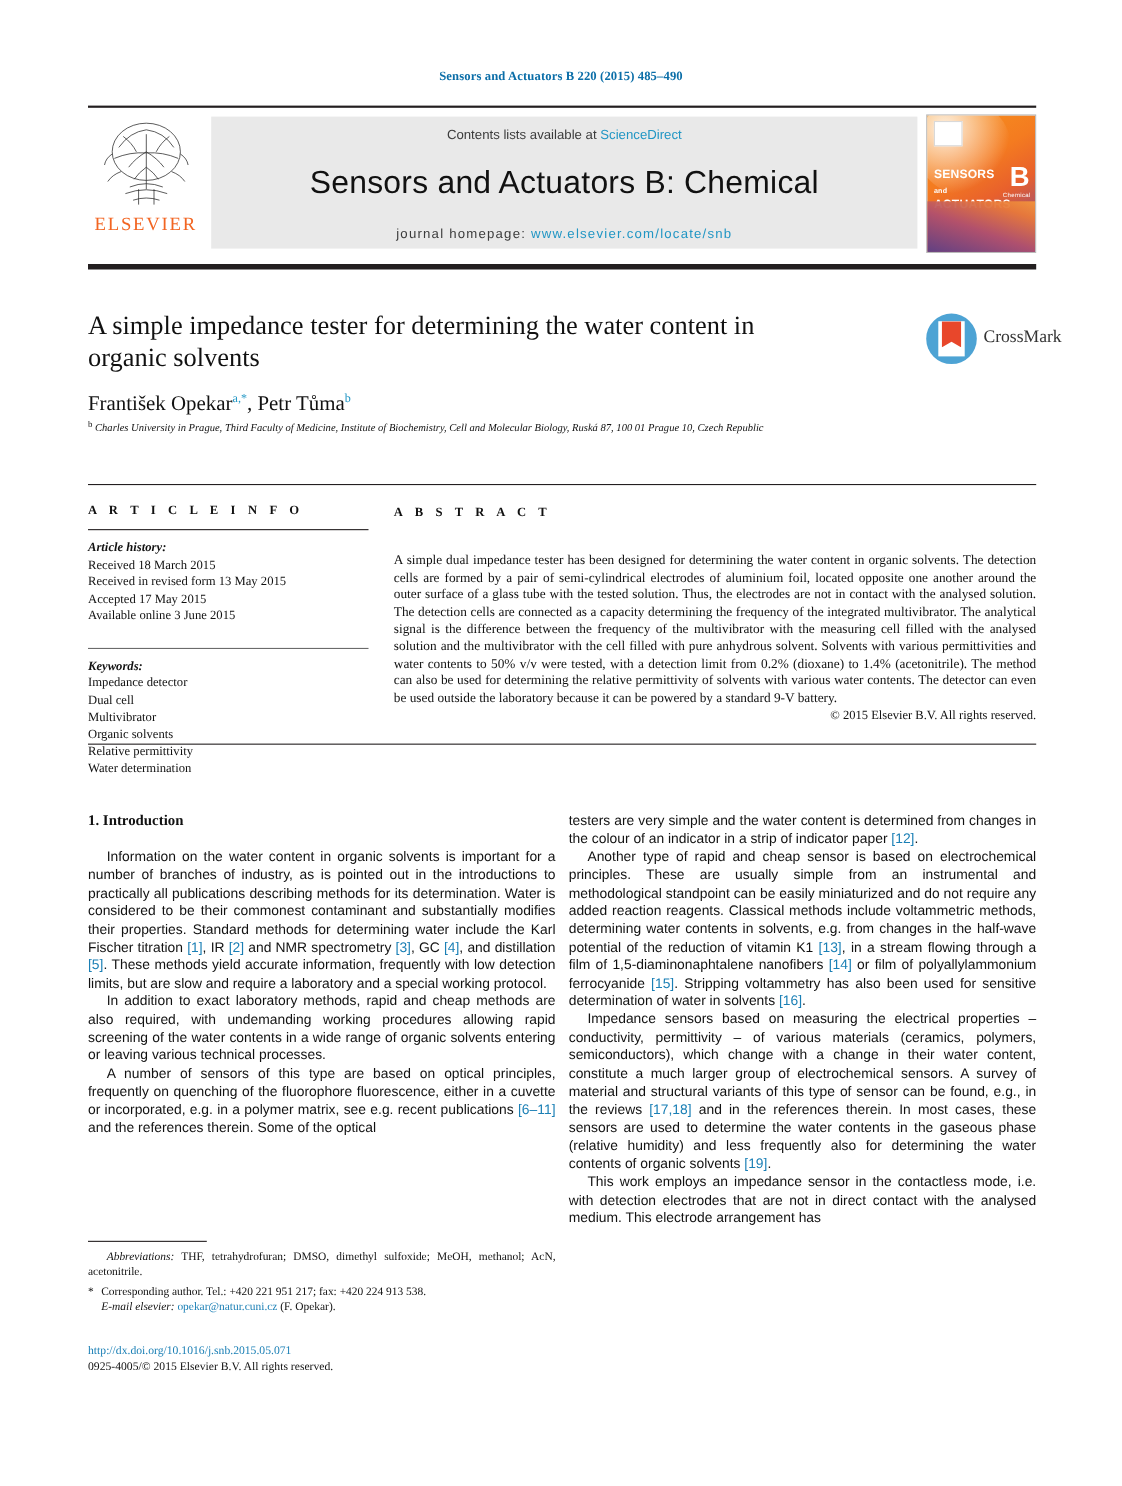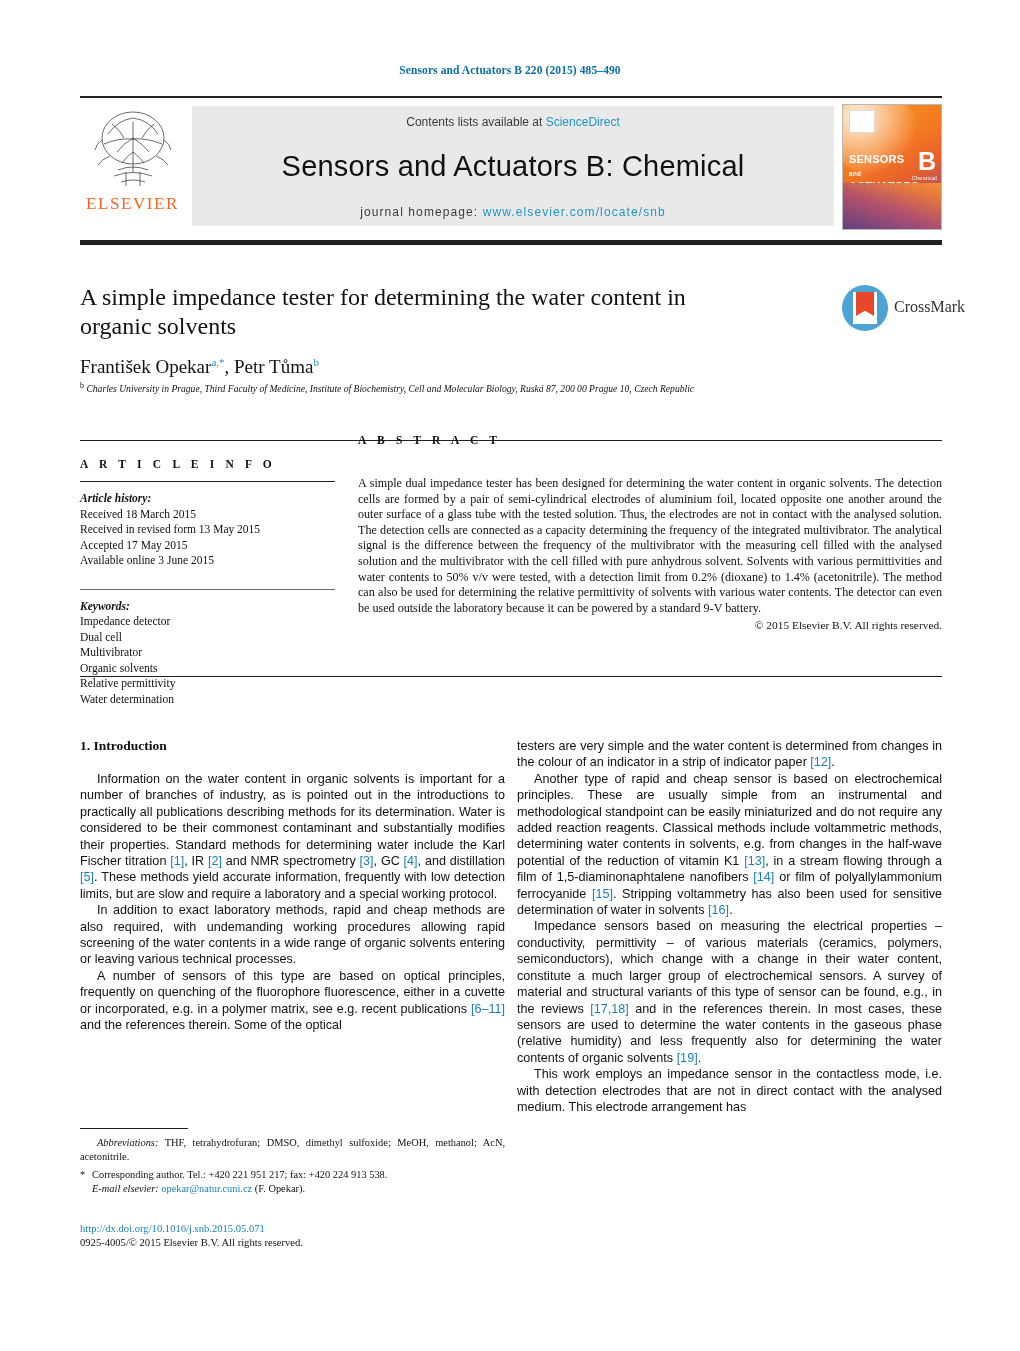--- a/index.html
+++ b/index.html
@@ -130,21 +130,21 @@
     margin-top:11px;font-family:"Liberation Serif", serif;
     font-style:italic;font-size:9.6px;line-height:14px;color:#111;
   }
   .affil sup{font-style:normal;font-size:8px;vertical-align:super;}
 
   
   .inforule-top{
     position:absolute;left:80px;top:440px;width:862px;height:1px;background:#231f20;
   }
   .infoblock{position:absolute;left:80px;top:458px;width:255px;}
-  .abstractblock{position:absolute;left:358px;top:434px;width:584px;}
+  .abstractblock{position:absolute;left:358px;top:460px;width:584px;}
   .sechead{
     font-family:"Liberation Serif", serif;font-weight:bold;font-size:11.5px;
     letter-spacing:4.2px;color:#111;text-transform:uppercase;
   }
   .hrule{height:1px;background:#231f20;margin:11px 0 9px 0;}
   .hrule.thin{background:#6b6b6b;}
   .ital-lbl{font-style:italic;font-weight:bold;font-size:11.5px;}
   .info-list{font-family:"Liberation Serif", serif;font-size:11.5px;line-height:15.5px;color:#111;}
   .kw{font-family:"Liberation Serif", serif;font-size:11.5px;line-height:15.5px;color:#111;}
   .abstract-text{
@@ -259,21 +259,21 @@
         <div class="cm-inner"></div>
       </div>
       <div class="cm-text">CrossMark</div>
     </div>
 
     <div class="authors">
       <span>František Opekar</span><sup class="star">a,*</sup><span>, </span><span>Petr Tůma</span><sup>b</sup>
     </div>
 
     <div class="affil" style="margin-top:1px;">
-      <sup>b</sup> <span>Charles University in Prague, Third Faculty of Medicine, Institute of Biochemistry, Cell and Molecular Biology, Ruská 87, 200 00 Prague 10, Czech Republic</span>
+      <sup>b</sup> <span>Charles University in Prague, Third Faculty of Medicine, Institute of Biochemistry, Cell and Molecular Biology, Ruská 87, 100 01 Prague 10, Czech Republic</span>
     </div>
   </div>
 
   <div class="inforule-top"></div>
 
   <div class="infoblock">
     <div class="sechead">A R T I C L E   I N F O</div>
     <div class="hrule"></div>
     <div class="info-list">
       <div class="ital-lbl">Article history:</div>

